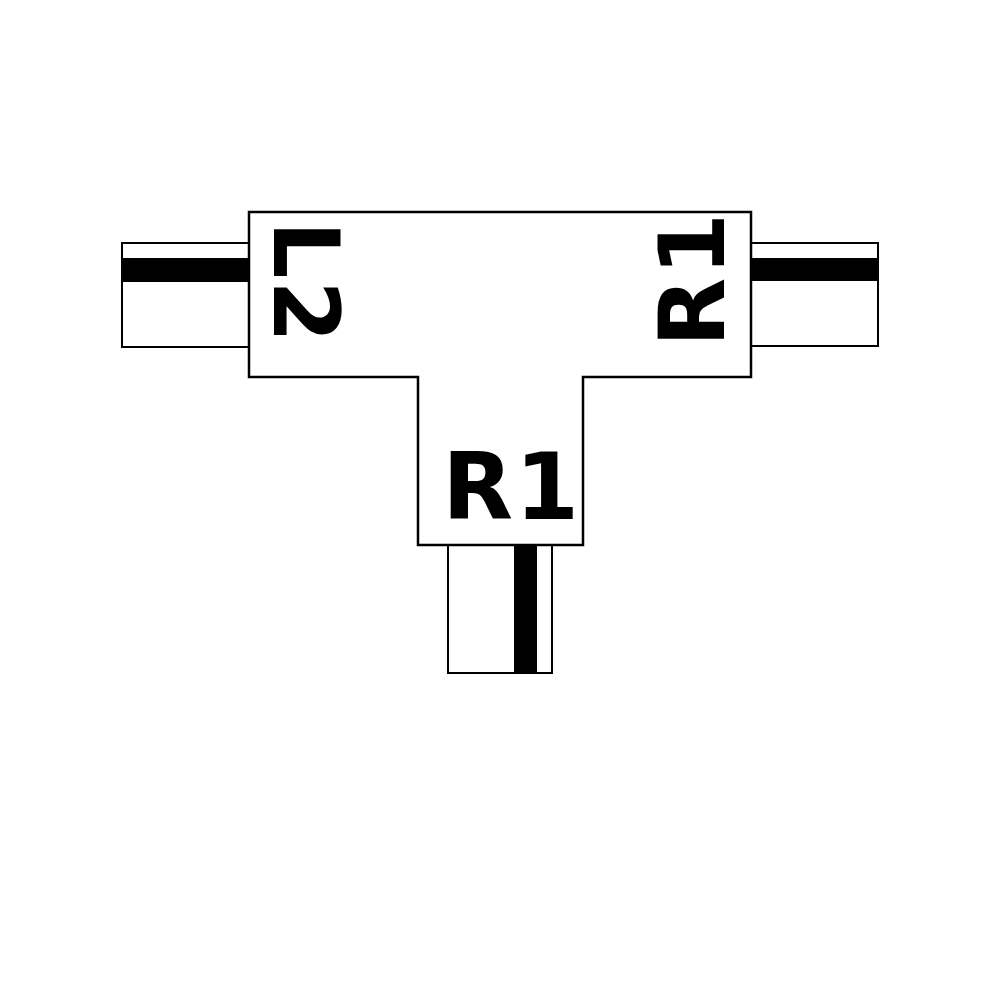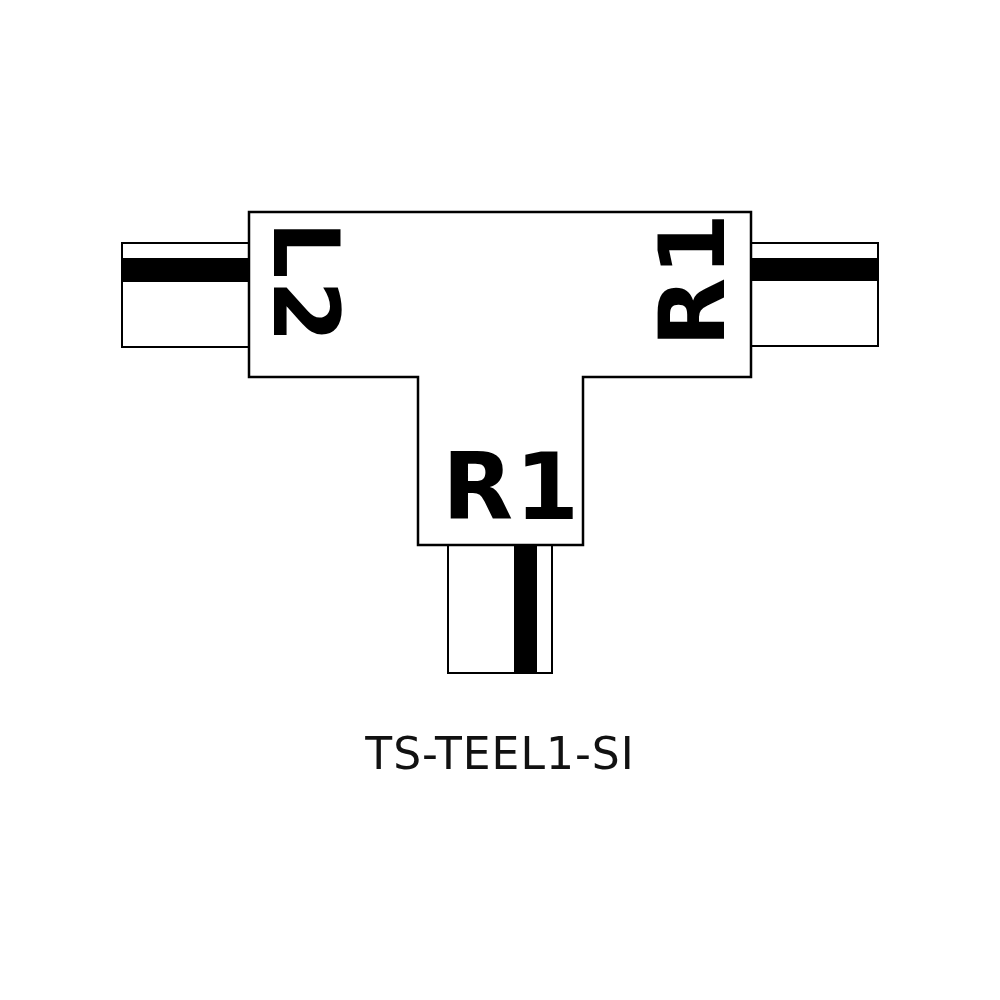--- a/index.html
+++ b/index.html
@@ -45,14 +45,13 @@
   </div>
 
   <div class="label-wrap" style="left:643px; top:222px; width:100px; height:114px;">
     <span class="label" style="font-size:90px; transform: rotate(-90deg); display:inline-block;">R1</span>
   </div>
 
   <div class="label-wrap" style="left:455px; top:440px; width:130px; height:95px; justify-content:flex-end;">
     <span class="label" style="font-size:92px; margin-right:4px;">R1</span>
   </div>
 
-  <div class="caption">TS-TEEL1-SI</div>
 </div>
 
 </body></html>

